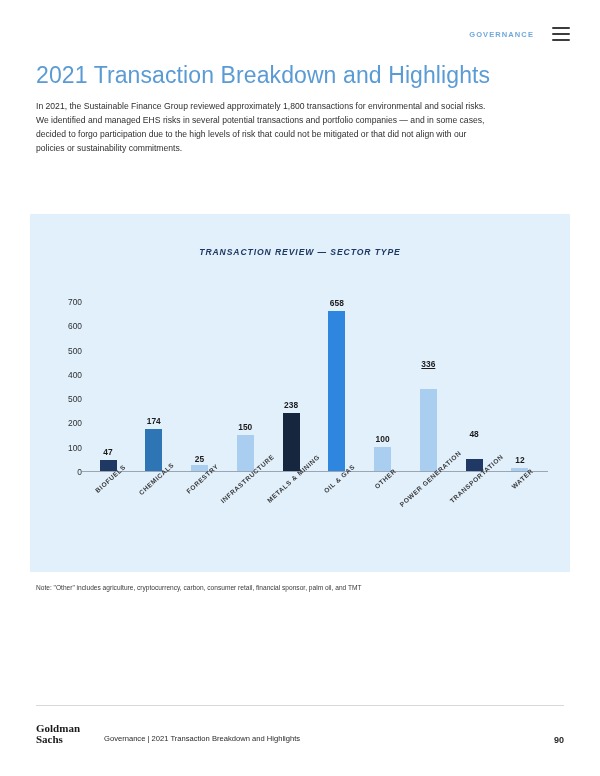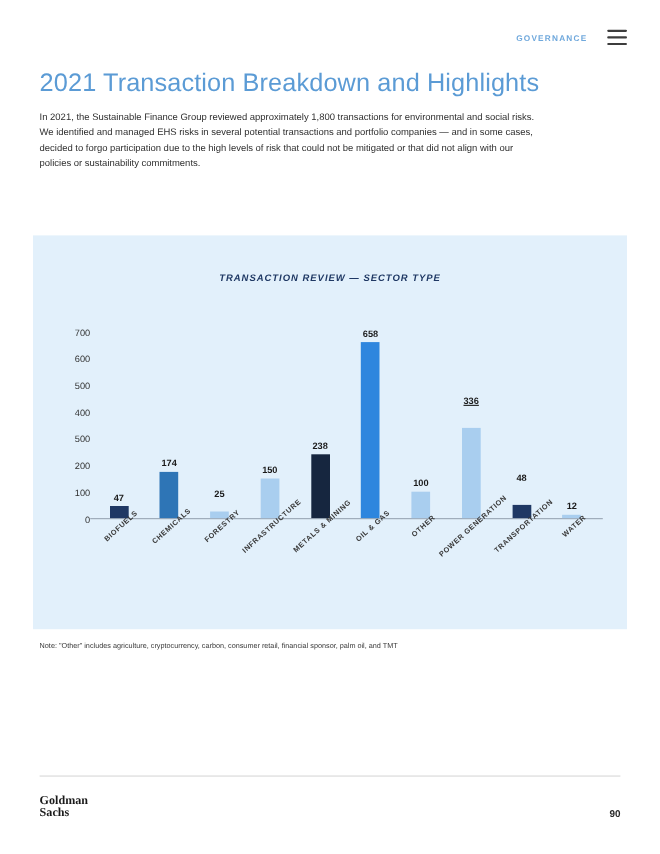--- a/index.html
+++ b/index.html
@@ -235,21 +235,21 @@
             <div class="bar-value" style="bottom: 11.4143px; margin-bottom: 3px; position: absolute; margin-top: 20px;">47</div>
             <div class="bar" style="height: 11.4143px; background: rgb(31, 56, 100);"></div>
             <div class="bar-label">BIOFUELS</div>
           </div>
           <div class="bar-wrap">
             <div class="bar-value" style="bottom: 42.2571px; margin-bottom: 3px; position: absolute;">174</div>
             <div class="bar" style="height: 42.2571px; background: rgb(46, 117, 182);"></div>
             <div class="bar-label">CHEMICALS</div>
           </div>
           <div class="bar-wrap">
-            <div class="bar-value" style="bottom: 6.07143px; margin-bottom: 11px; position: absolute;">25</div>
+            <div class="bar-value" style="bottom: 6.07143px; margin-bottom: 1px; position: absolute;">25</div>
             <div class="bar" style="height: 6.07143px; background: rgb(169, 206, 239);"></div>
             <div class="bar-label">FORESTRY</div>
           </div>
           <div class="bar-wrap">
             <div class="bar-value" style="bottom: 36.4286px; margin-bottom: 3px; position: absolute;">150</div>
             <div class="bar" style="height: 36.4286px; background: rgb(169, 206, 239);"></div>
             <div class="bar-label">INFRASTRUCTURE</div>
           </div>
           <div class="bar-wrap">
             <div class="bar-value" style="bottom: 57.8px; margin-bottom: 3px; position: absolute;">238</div>
@@ -286,16 +286,17 @@
   </div>
 
   <div class="note">Note: "Other" includes agriculture, cryptocurrency, carbon, consumer retail, financial sponsor, palm oil, and TMT</div>
 
   <div class="footer-rule"></div>
   <div class="logo">
     <div>Goldman</div>
     <div>Sachs</div>
   </div>
   <div class="footer-text">
+    <div>Governance | 2021 Transaction Breakdown and Highlights</div>
   </div>
   <div class="page-number">90</div>
 
 </div>
 
 </body></html>

